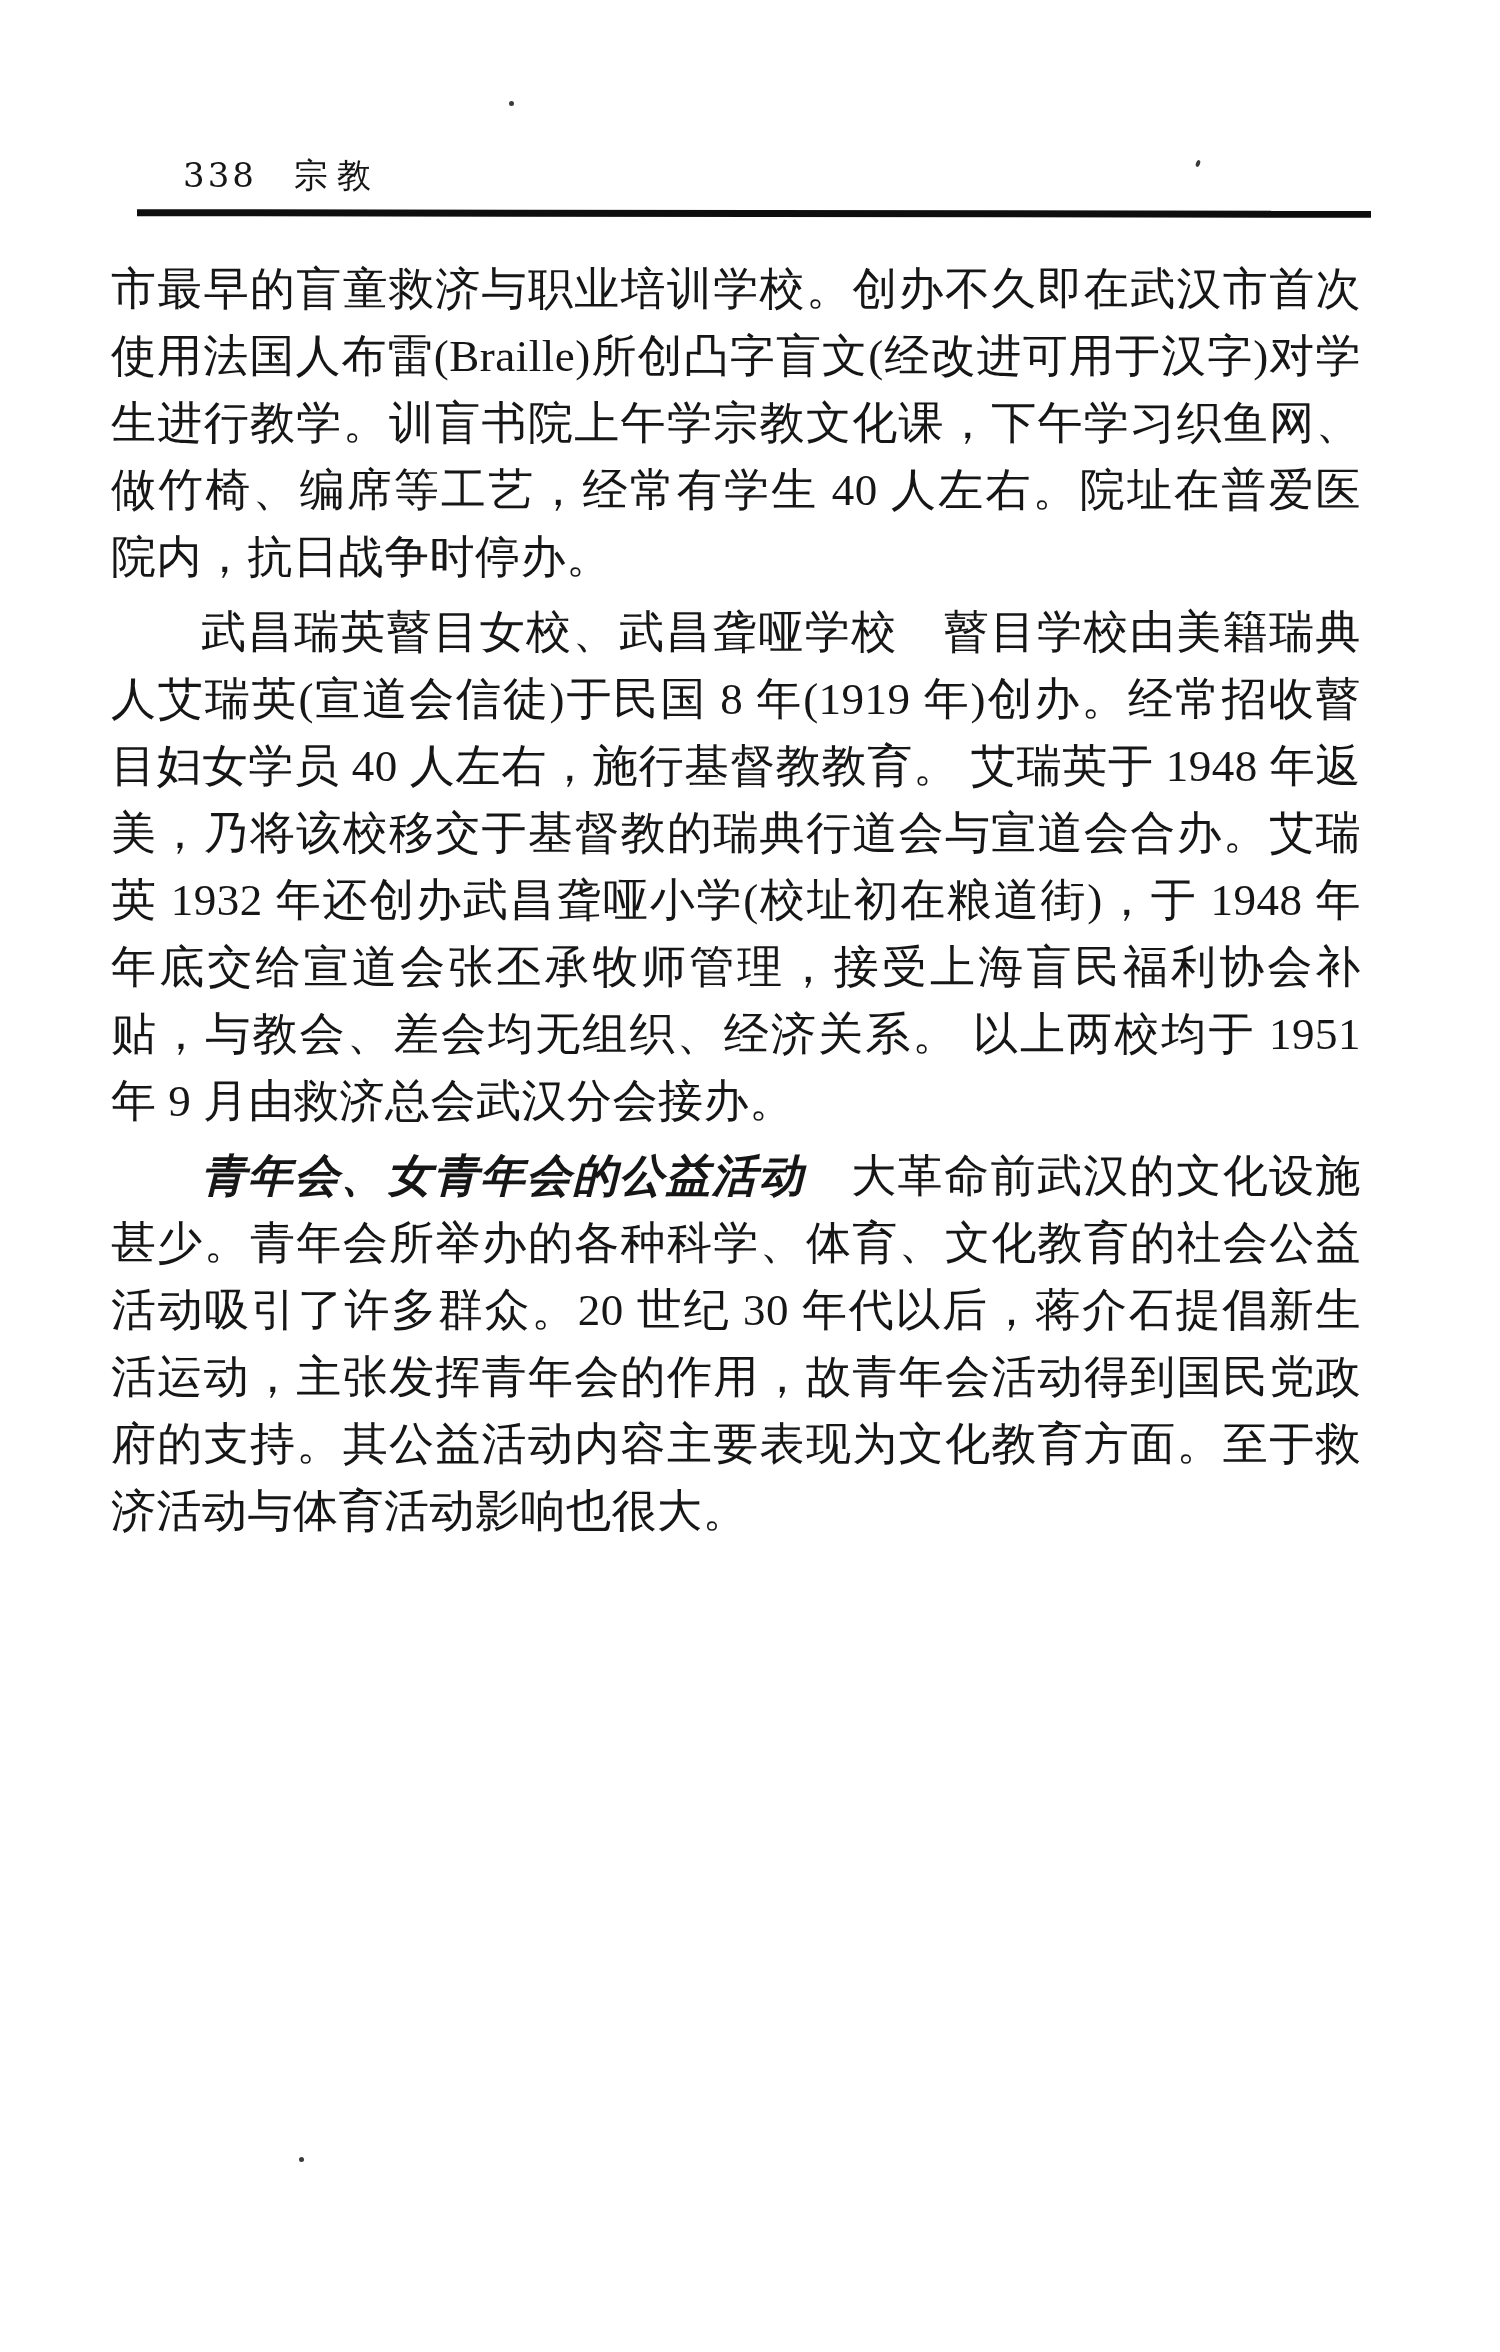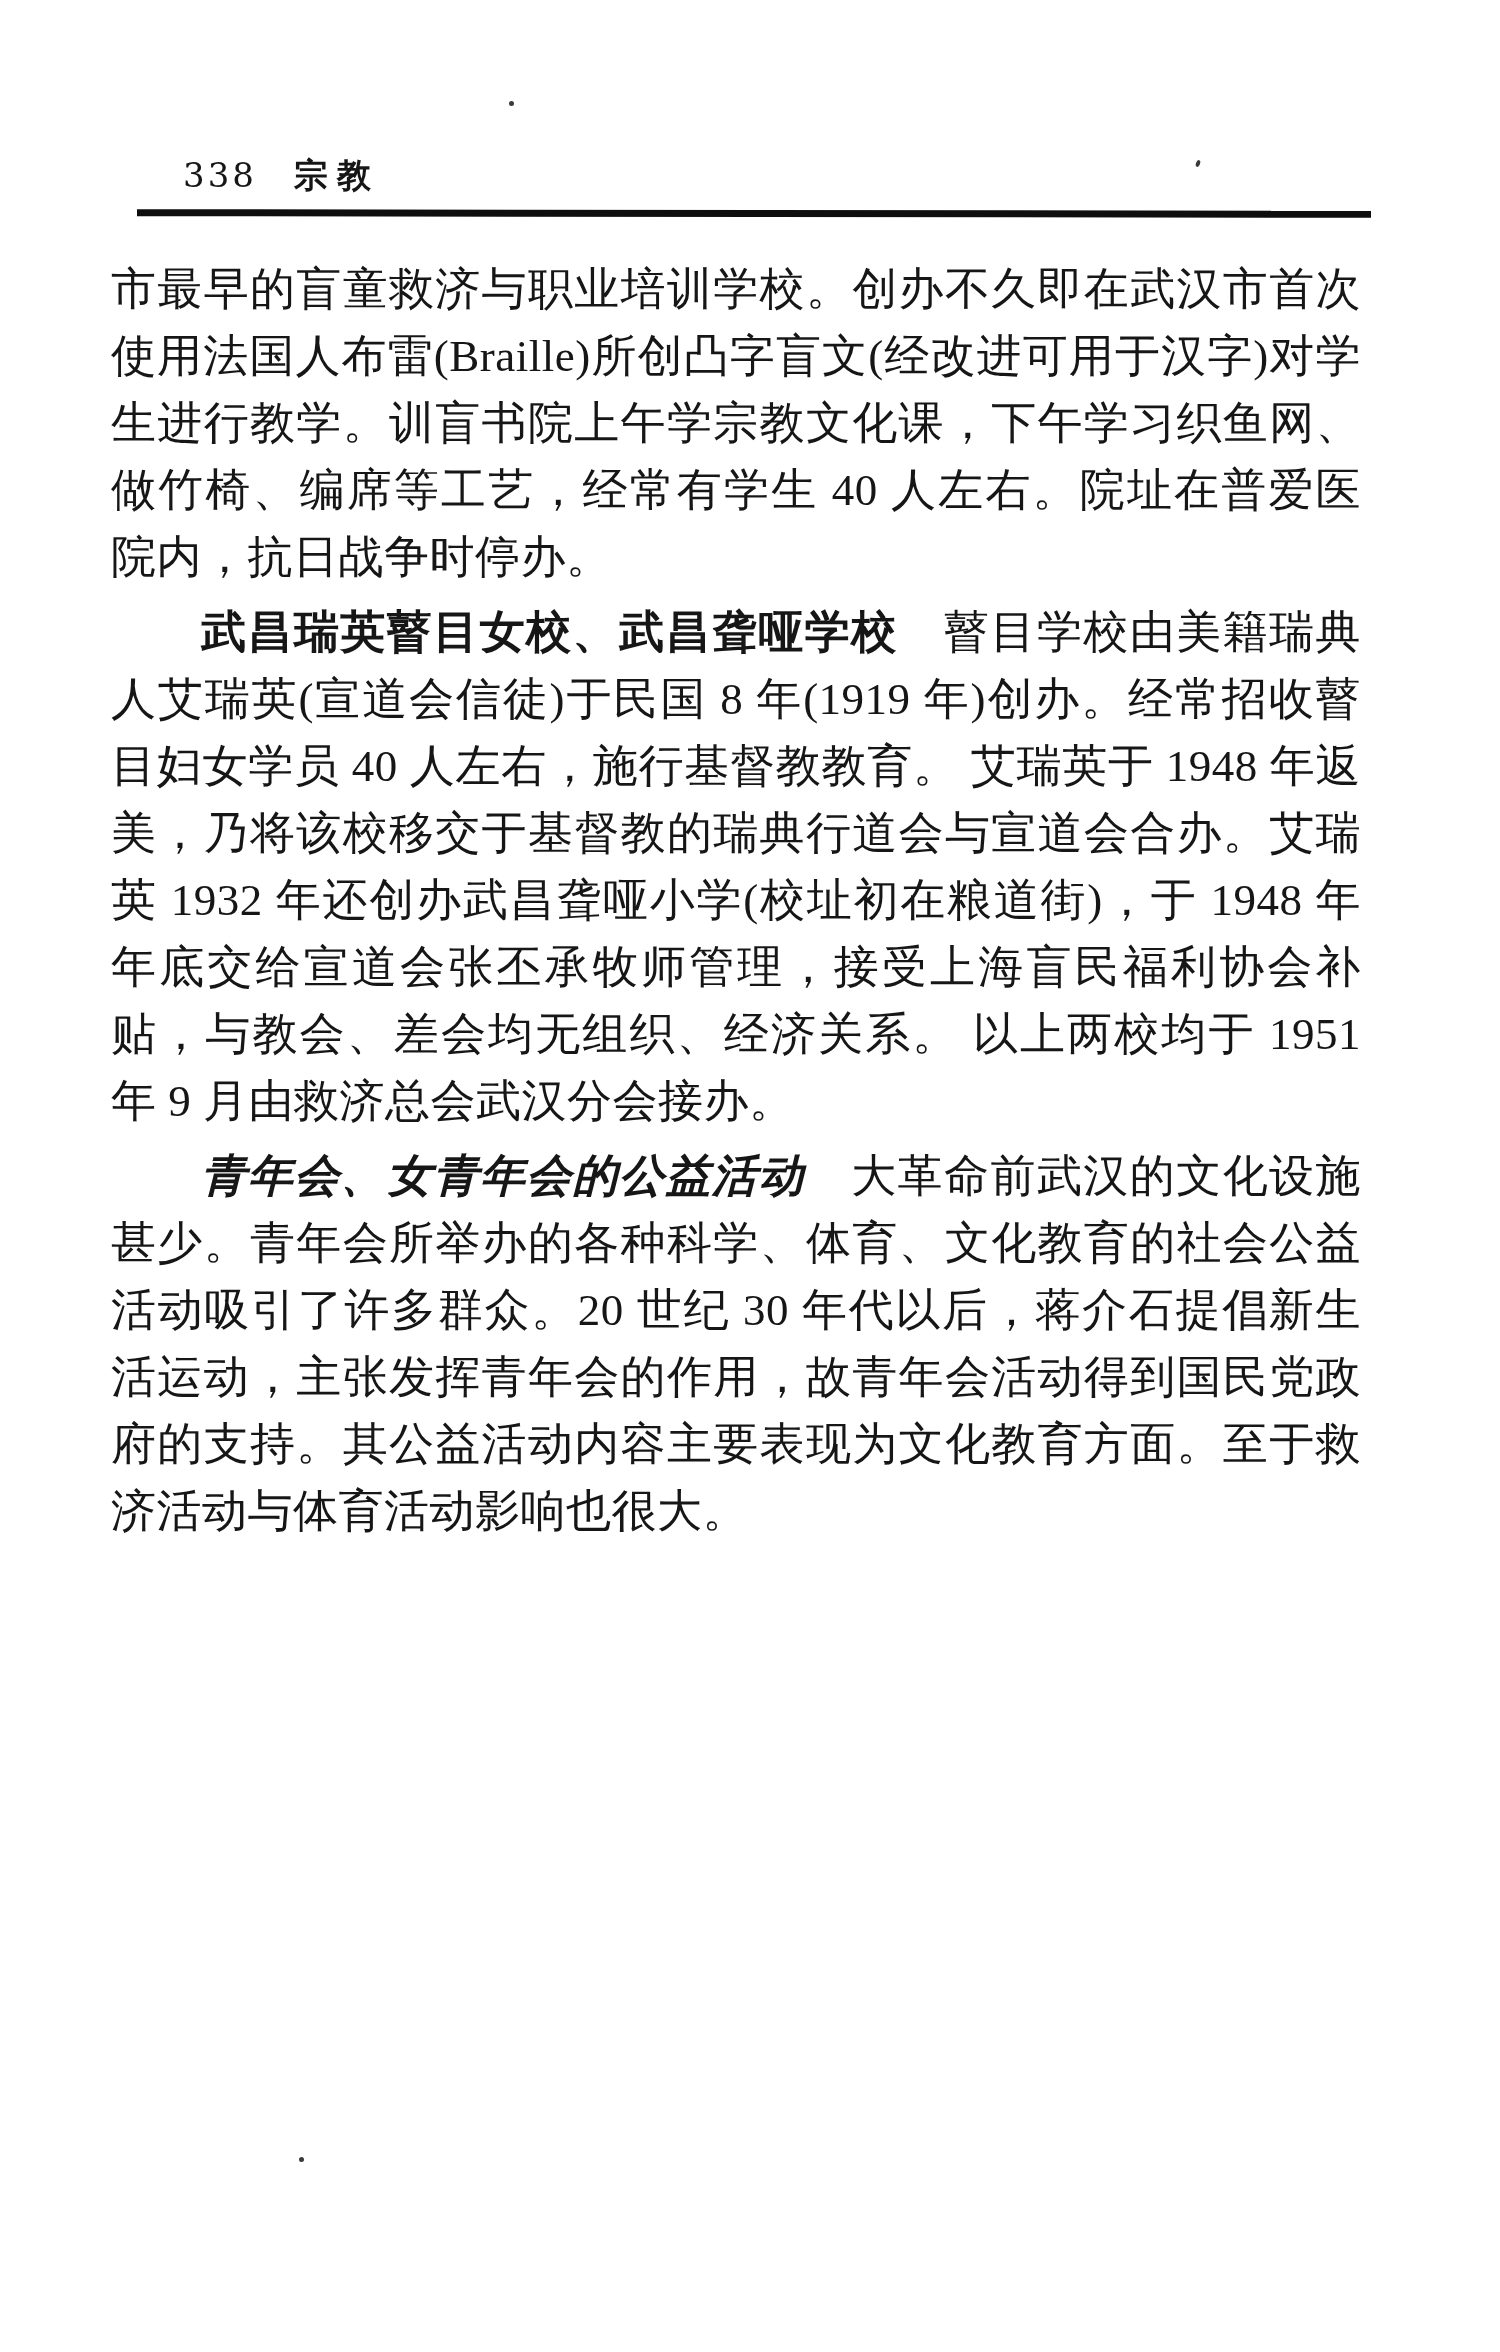--- a/index.html
+++ b/index.html
@@ -11,40 +11,40 @@
     color: #161616;
   }
   .page { position: absolute; inset: 0; overflow: hidden; }
 
   .page-header {
     position: absolute; top: 156px; left: 183px;
     display: flex; align-items: baseline; gap: 37px;
     font-size: 34px; line-height: 38px;
   }
   .page-number { letter-spacing: 3px; font-family: "DejaVu Serif", serif; }
-  .section-title { font-weight: 700; letter-spacing: 9px; }
+  .section-title { font-weight: 400; letter-spacing: 9px; }
 
   .header-rule {
     position: absolute; top: 210px; left: 137px;
     width: 1234px; height: 7px;
     background: #0e0e0e;
     transform: rotate(0.08deg);
   }
 
   .page-body {
     position: absolute; top: 248px; left: 103px; width: 1266px;
     font-size: 45px; line-height: 67px;
     text-align: justify;
     text-justify: inter-ideograph;
     letter-spacing: 0.5px;
   }
   .para { margin: 8px; padding: 0; }
   .para.indent { text-indent: 2em; }
   .run-normal { font-weight: 400; }
-  .run-bold { font-weight: 700; }
+  .run-bold { font-weight: 400; }
   .run-kai { font-style: italic; font-weight: 600; }
 
   .speck { position: absolute; background: #3a3a3a; border-radius: 50%; }
   .speck.s1 { left: 509px; top: 101px; width: 5px; height: 5px; }
   .speck.s2 { left: 1196px; top: 160px; width: 4px; height: 7px; transform: rotate(20deg); }
   .speck.s3 { left: 299px; top: 2157px; width: 5px; height: 5px; }
 </style>
 </head>
 <body>
 

